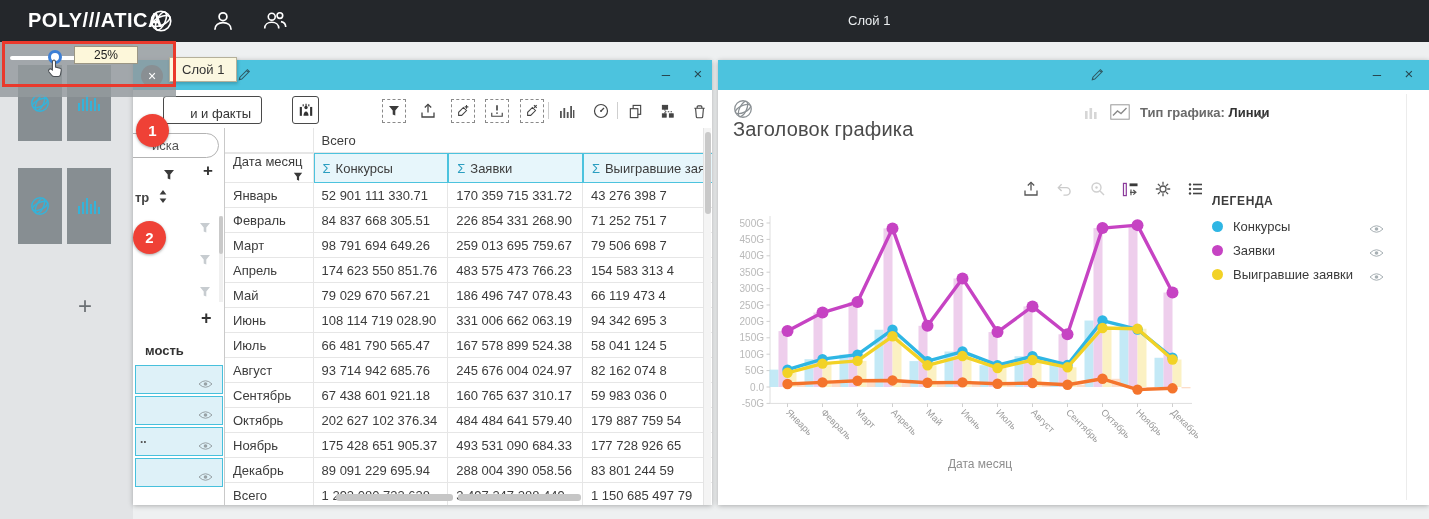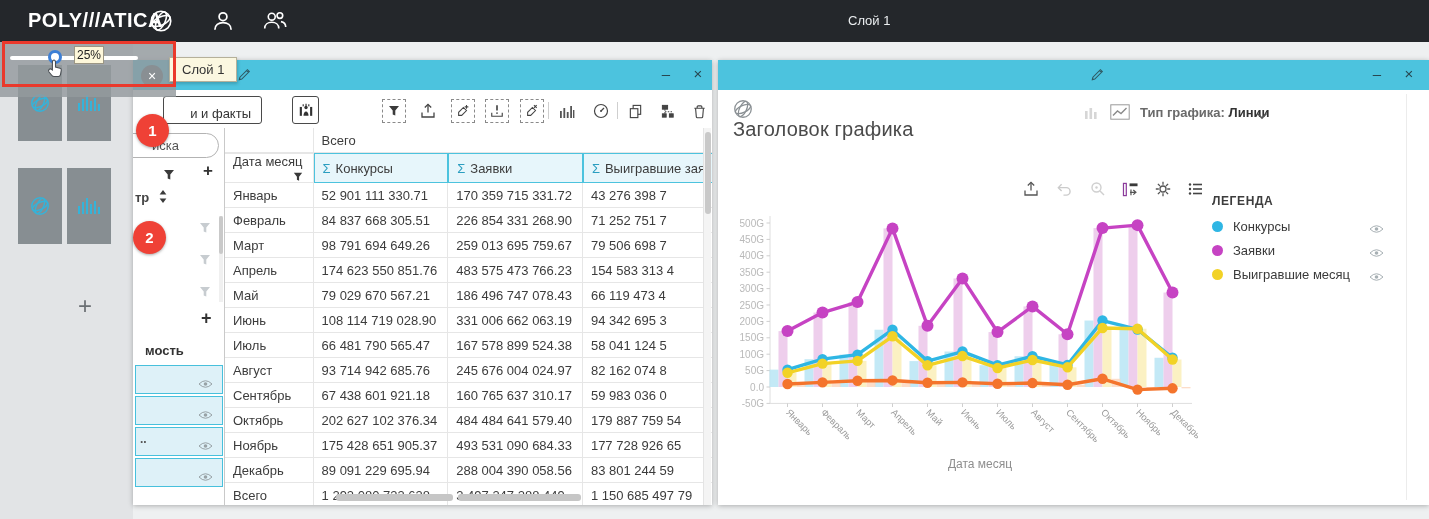--- a/index.html
+++ b/index.html
@@ -15,21 +15,21 @@
 
   
   .sidebar { position:absolute; left:0; top:42px; width:133px; height:477px; background:#e2e4e6; z-index:5; }
   .thumb-card { position:absolute; width:44px; height:76px; background:#878e92; display:flex; align-items:center; justify-content:center; }
   .sidebar-add { position:absolute; left:78px; top:250px; font-size:24px; color:#6a6f73; cursor:pointer; }
 
   
   .zoom-popup { position:absolute; left:0; top:42px; width:176px; height:55px; background:rgba(148,154,158,.82); z-index:50; }
   .zp-track { position:absolute; left:10px; top:14px; width:128px; height:4px; background:#fff; border-radius:2px; }
   .zp-handle { position:absolute; left:48px; top:8px; width:14px; height:14px; border-radius:50%; background:#fff; border:3px solid #3c7fd6; cursor:pointer; }
-  .zp-tip { position:absolute; left:74px; top:4px; background:#fdf7da; border:1px solid #9b9684; color:#222; font-size:12px; padding:1px 2px; }
+  .zp-tip { position:absolute; left:74px; top:4px; background:#fdf7da; border:1px solid #9b9684; color:#222; font-size:12px; padding:1px 19px; }
   .zp-close { position:absolute; left:141px; top:23px; width:22px; height:22px; border-radius:50%; background:#898f93; color:#fff; font-size:14px; line-height:22px; text-align:center; cursor:pointer; }
   .zp-hand { position:absolute; left:47px; top:17px; }
 
   
   .anno-rect { position:absolute; left:2px; top:41px; width:174px; height:46px; border:3px solid #ea392c; z-index:90; }
   .anno-badge { position:absolute; width:33px; height:33px; border-radius:50%; background:#ef4136; color:#fff; font-size:15px; font-weight:bold; text-align:center; line-height:33px; box-shadow:0 1px 3px rgba(0,0,0,.35); z-index:95; }
 
   
   .window { position:absolute; top:60px; height:445px; background:#fff; box-shadow:0 1px 5px rgba(0,0,0,.28); z-index:10; }
   .titlebar { position:absolute; left:0; top:0; right:0; height:30px; background:#4cc3de; }
@@ -557,21 +557,21 @@
         <div class="leg-item">
           <span class="leg-dot" style="background:#c643c3"></span>
           <span class="leg-lbl">Заявки</span>
           <span class="leg-eye"><svg width="15" height="10" viewBox="0 0 15 10">
               <path d="M1 5 Q7.5 -1.5 14 5 Q7.5 11.5 1 5 Z" fill="none" stroke="#a7b0b4"></path>
               <circle cx="7.5" cy="5" r="1.8" fill="#a7b0b4"></circle>
             </svg></span>
         </div>
         <div class="leg-item">
           <span class="leg-dot" style="background:#f2d226"></span>
-          <span class="leg-lbl">Выигравшие месяц</span>
+          <span class="leg-lbl">Выигравшие заявки</span>
           <span class="leg-eye"><svg width="15" height="10" viewBox="0 0 15 10">
               <path d="M1 5 Q7.5 -1.5 14 5 Q7.5 11.5 1 5 Z" fill="none" stroke="#a7b0b4"></path>
               <circle cx="7.5" cy="5" r="1.8" fill="#a7b0b4"></circle>
             </svg></span>
         </div>
       </div>
   </div>
 
   <div class="rw-divider"></div>
 

